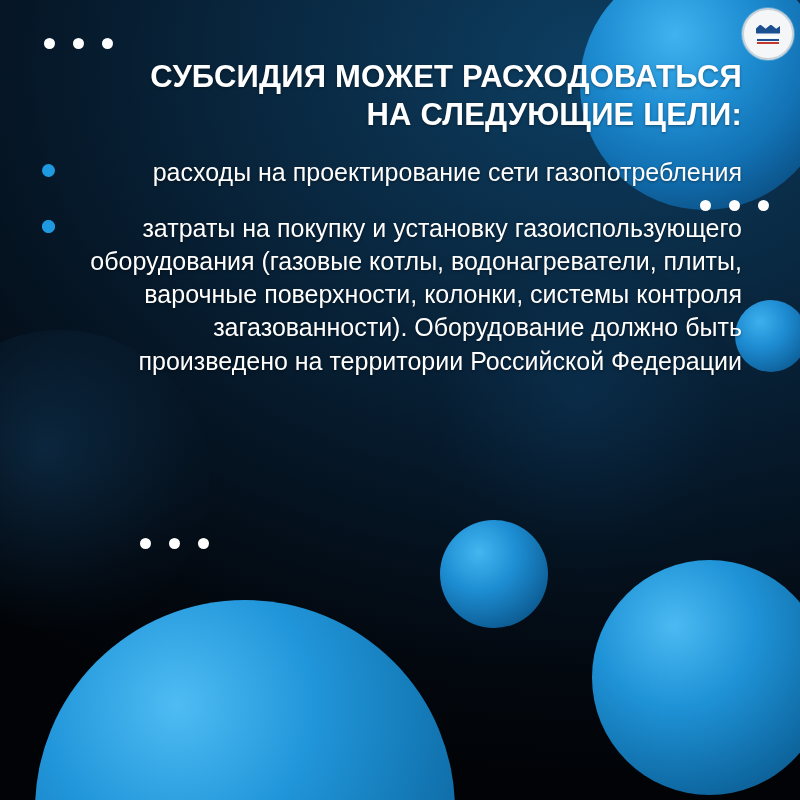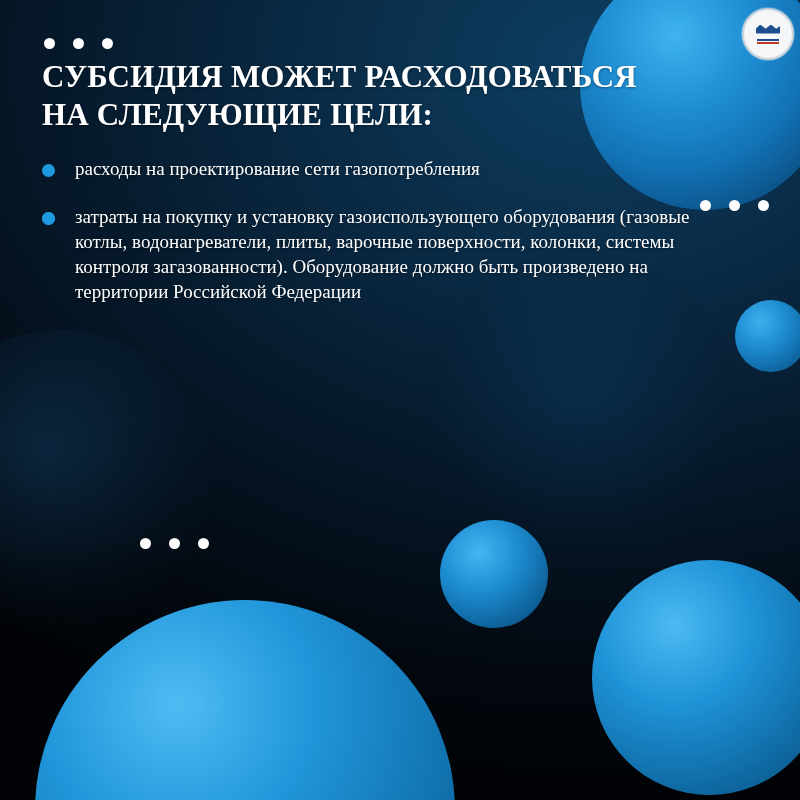--- a/index.html
+++ b/index.html
@@ -8,22 +8,23 @@
     background: #000;
   }
   .canvas {
     position: relative;
     width: 800px;
     height: 800px;
     overflow: hidden;
     background:
       radial-gradient(120% 90% at 75% 8%, #0d3f63 0%, #0a2c47 28%, #061a2c 55%, #03080f 85%, #010306 100%),
       #020509;
-    font-family: Liberation Serif, serif;
+    font-family: Liberation Sans, sans-serif;
     color: #ffffff;
+    text-align: right;
   }
 
   
   .sphere {
     position: absolute;
     border-radius: 50%;
     pointer-events: none;
   }
   .s1 { 
     width: 250px; height: 250px;
@@ -134,21 +135,21 @@
   }
   ul.bullets {
     list-style: none;
     margin: 0;
     padding: 0;
   }
   ul.bullets li {
     position: relative;
     padding-left: 33px;
     margin-bottom: 22px;
-    font-size: 19px;
+    font-size: 25px;
     line-height: 1.33;
     color: #ffffff;
     text-shadow: 0 1px 3px rgba(0,0,0,0.45);
   }
   ul.bullets li .marker {
     position: absolute;
     left: 0;
     top: 8px;
     width: 13px;
     height: 13px;

